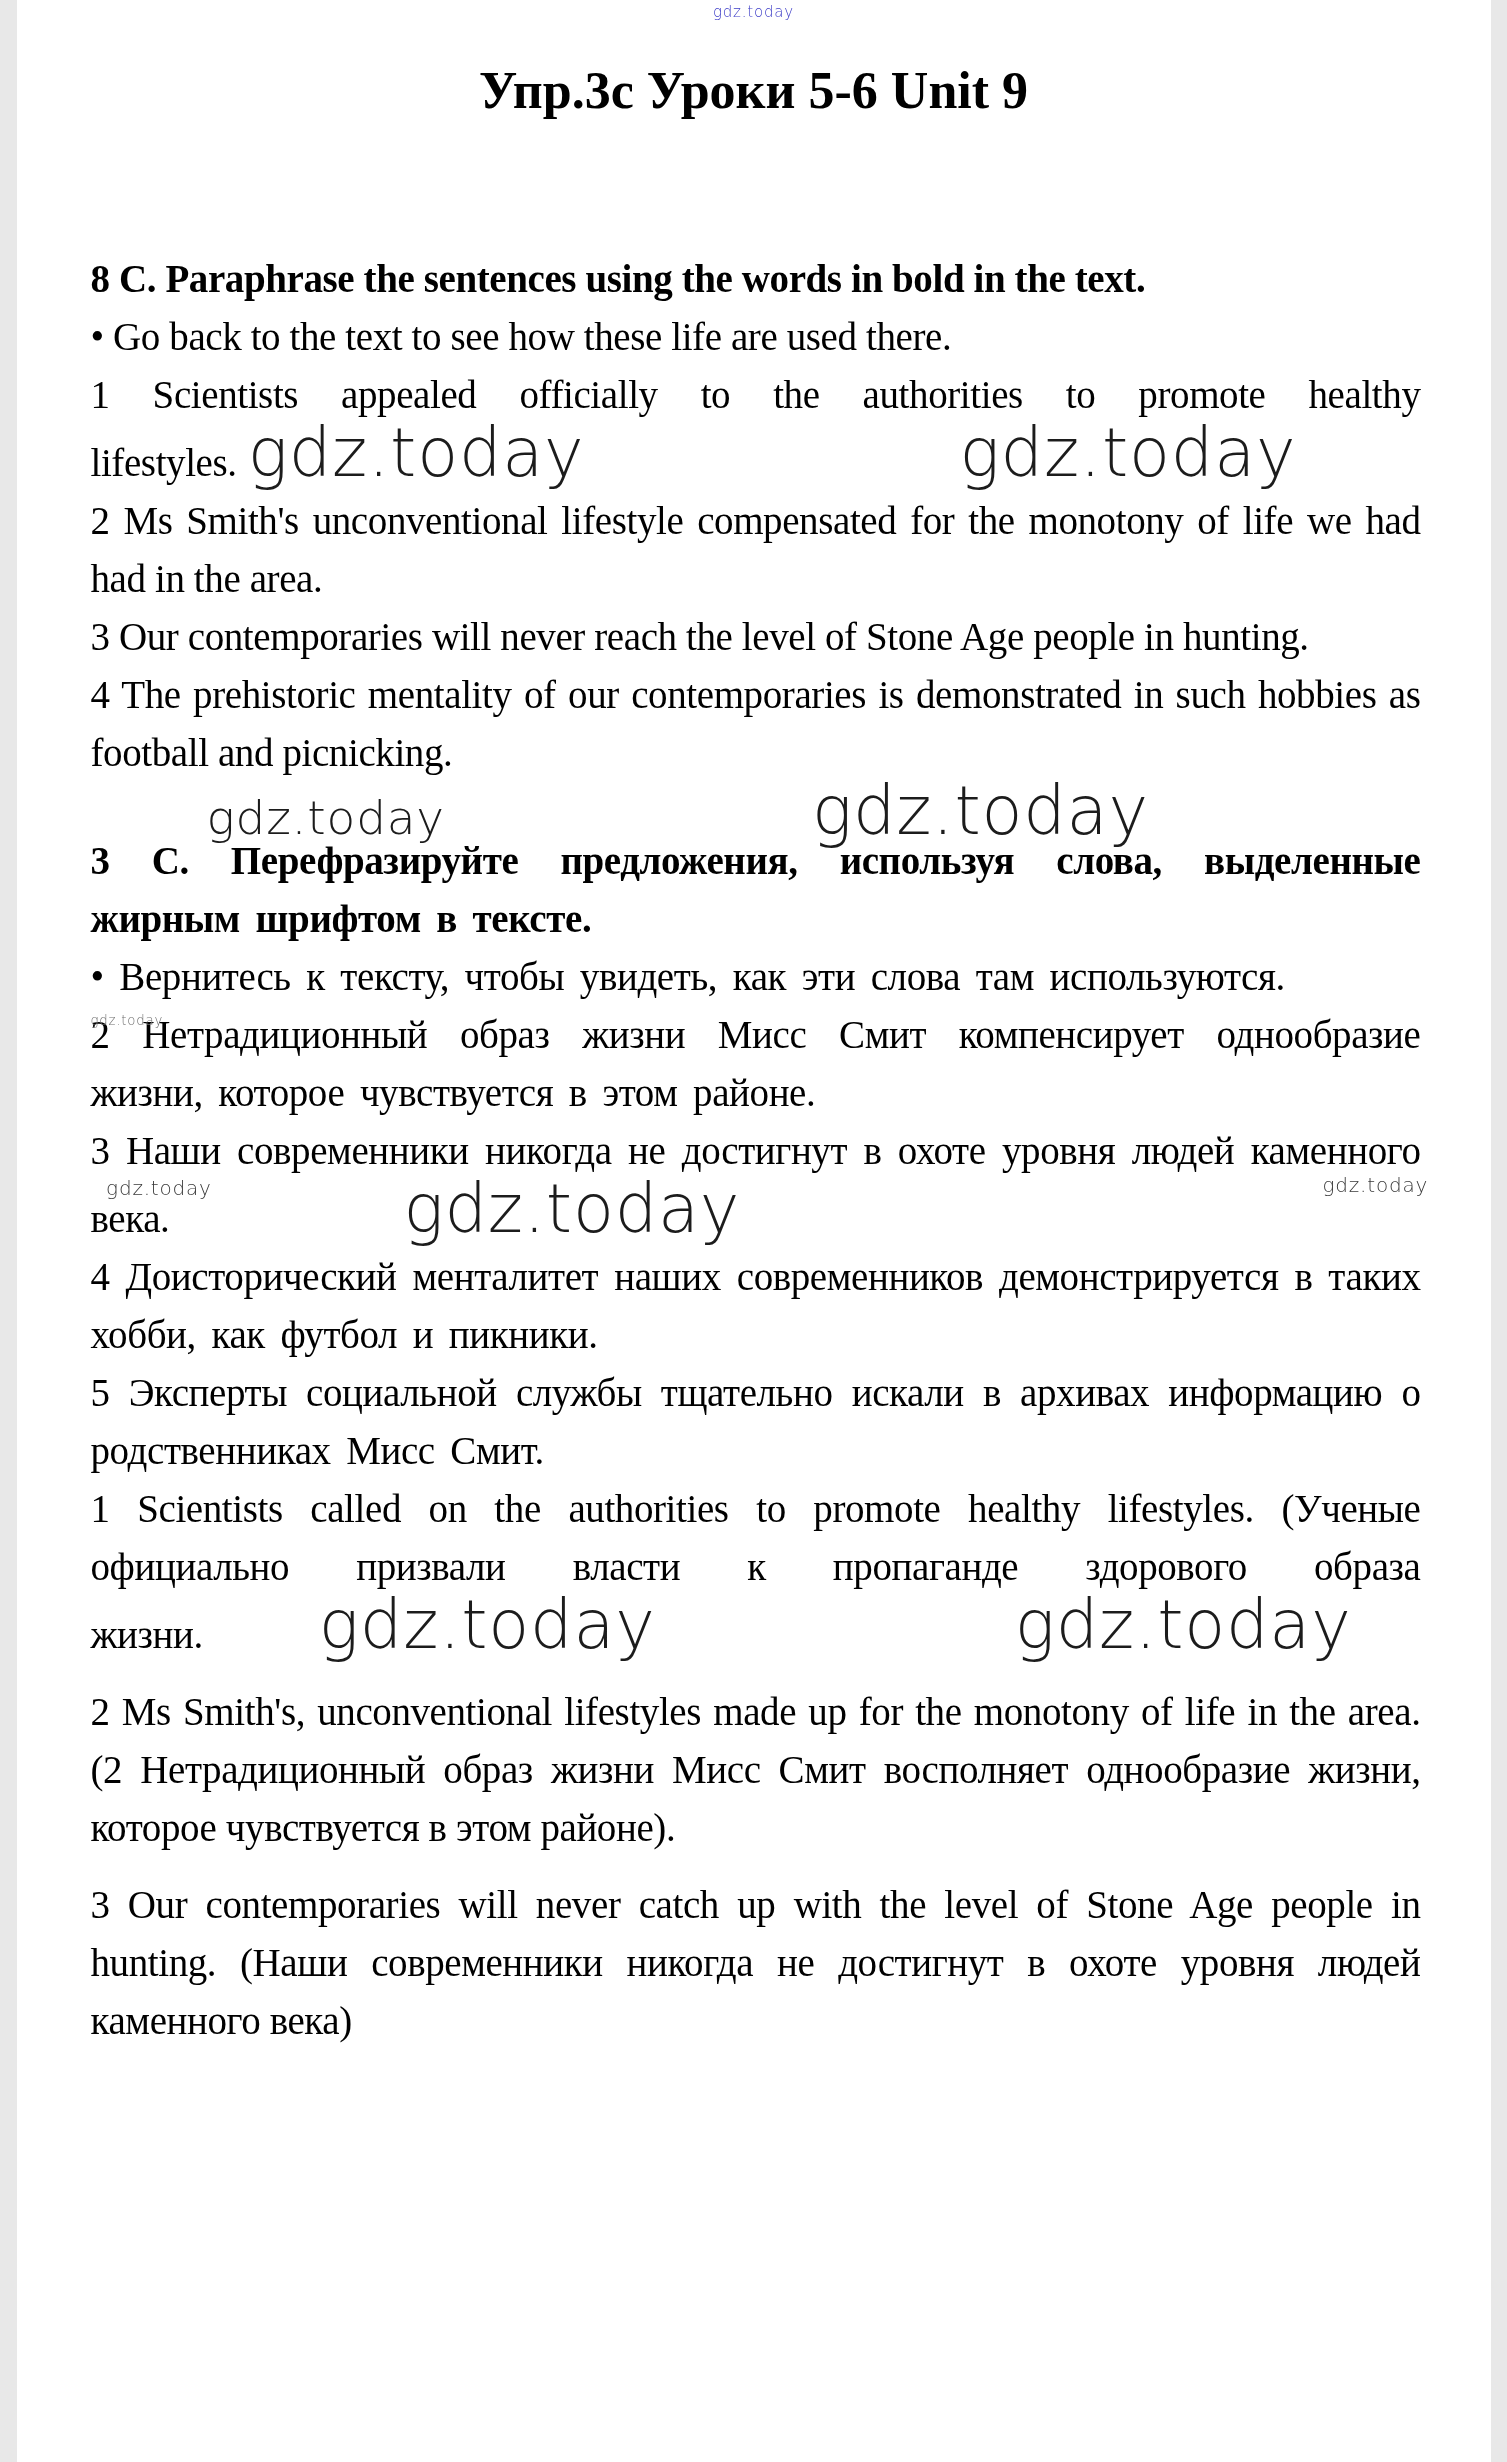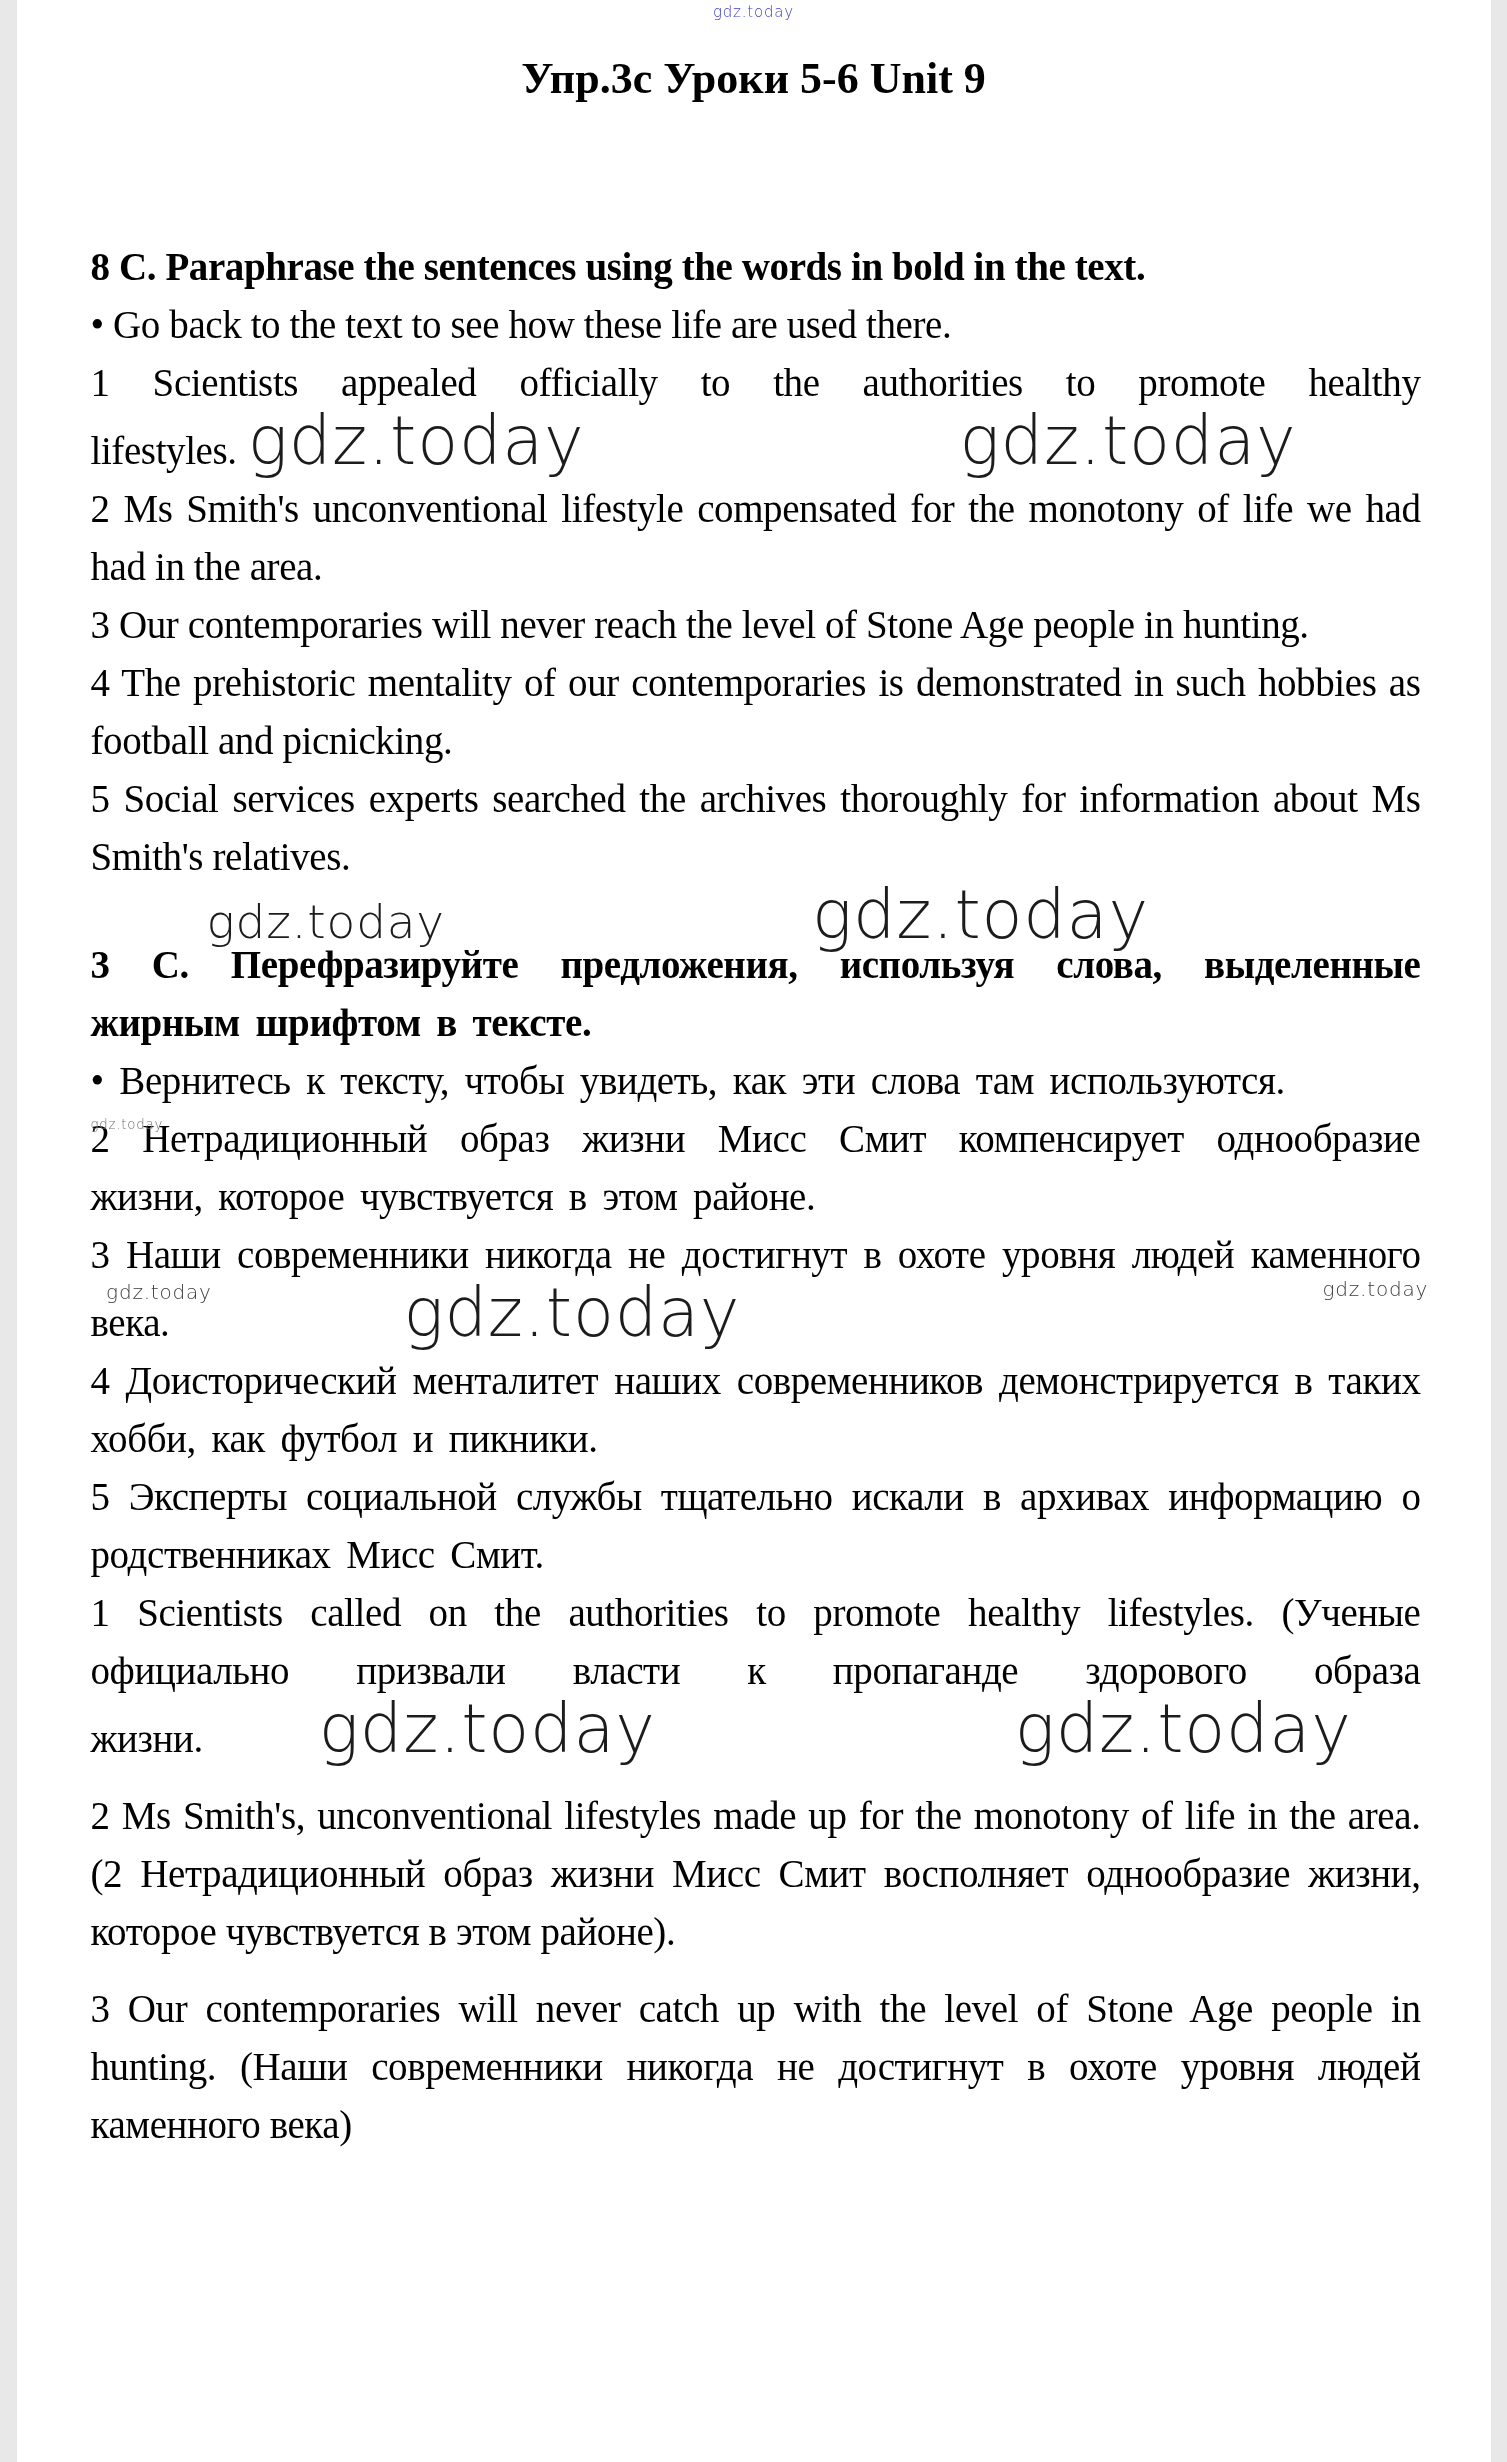--- a/index.html
+++ b/index.html
@@ -19,23 +19,23 @@
     width: 100%;
     text-align: center;
     font-family: "DejaVu Sans", sans-serif;
     font-weight: 300;
     font-size: 15px;
     letter-spacing: 0.8px;
     color: #4040c8;
   }
   .title {
     padding-top: 48px;
-    margin: 4px;
+    margin: 16px;
     text-align: center;
-    font-size: 44px;
+    font-size: 52px;
     font-weight: bold;
     line-height: 53px;
   }
   .content { padding: 0 70px 0 74px; }
   .para {
     margin: 0;
     font-size: 39px;
     line-height: 58px;
     letter-spacing: -0.4px;
     text-align: justify;
@@ -94,21 +94,20 @@
       <p class="para">
         <span>1 Scientists appealed officially to the authorities to promote healthy lifestyles.</span><span class="wm wm-lg wm-after-lifestyles">gdz.today</span><span class="wm wm-lg wm-after-lifestyles-2">gdz.today</span>
       </p>
 
       <p class="para">2 Ms Smith's unconventional lifestyle compensated for the monotony of life we had had in the area.</p>
 
       <p class="para">3 Our contemporaries will never reach the level of Stone Age people in hunting.</p>
 
       <p class="para">4 The prehistoric mentality of our contemporaries is demonstrated in such hobbies as football and picnicking.</p>
 
-      <p class="para">5 Social services experts searched the archives thoroughly for information about Ms Smith's relatives.</p>
 
       <div class="wm-row">
         <span class="wm wm-md wm-row-md">gdz.today</span><span class="wm wm-lg wm-row-lg">gdz.today</span>
       </div>
     </section>
 
     <section class="ru-block">
       <p class="para bold">3 С. Перефразируйте предложения, используя слова, выделенные жирным шрифтом в тексте.</p>
 
       <p class="para">• Вернитесь к тексту, чтобы увидеть, как эти слова там используются.</p>

